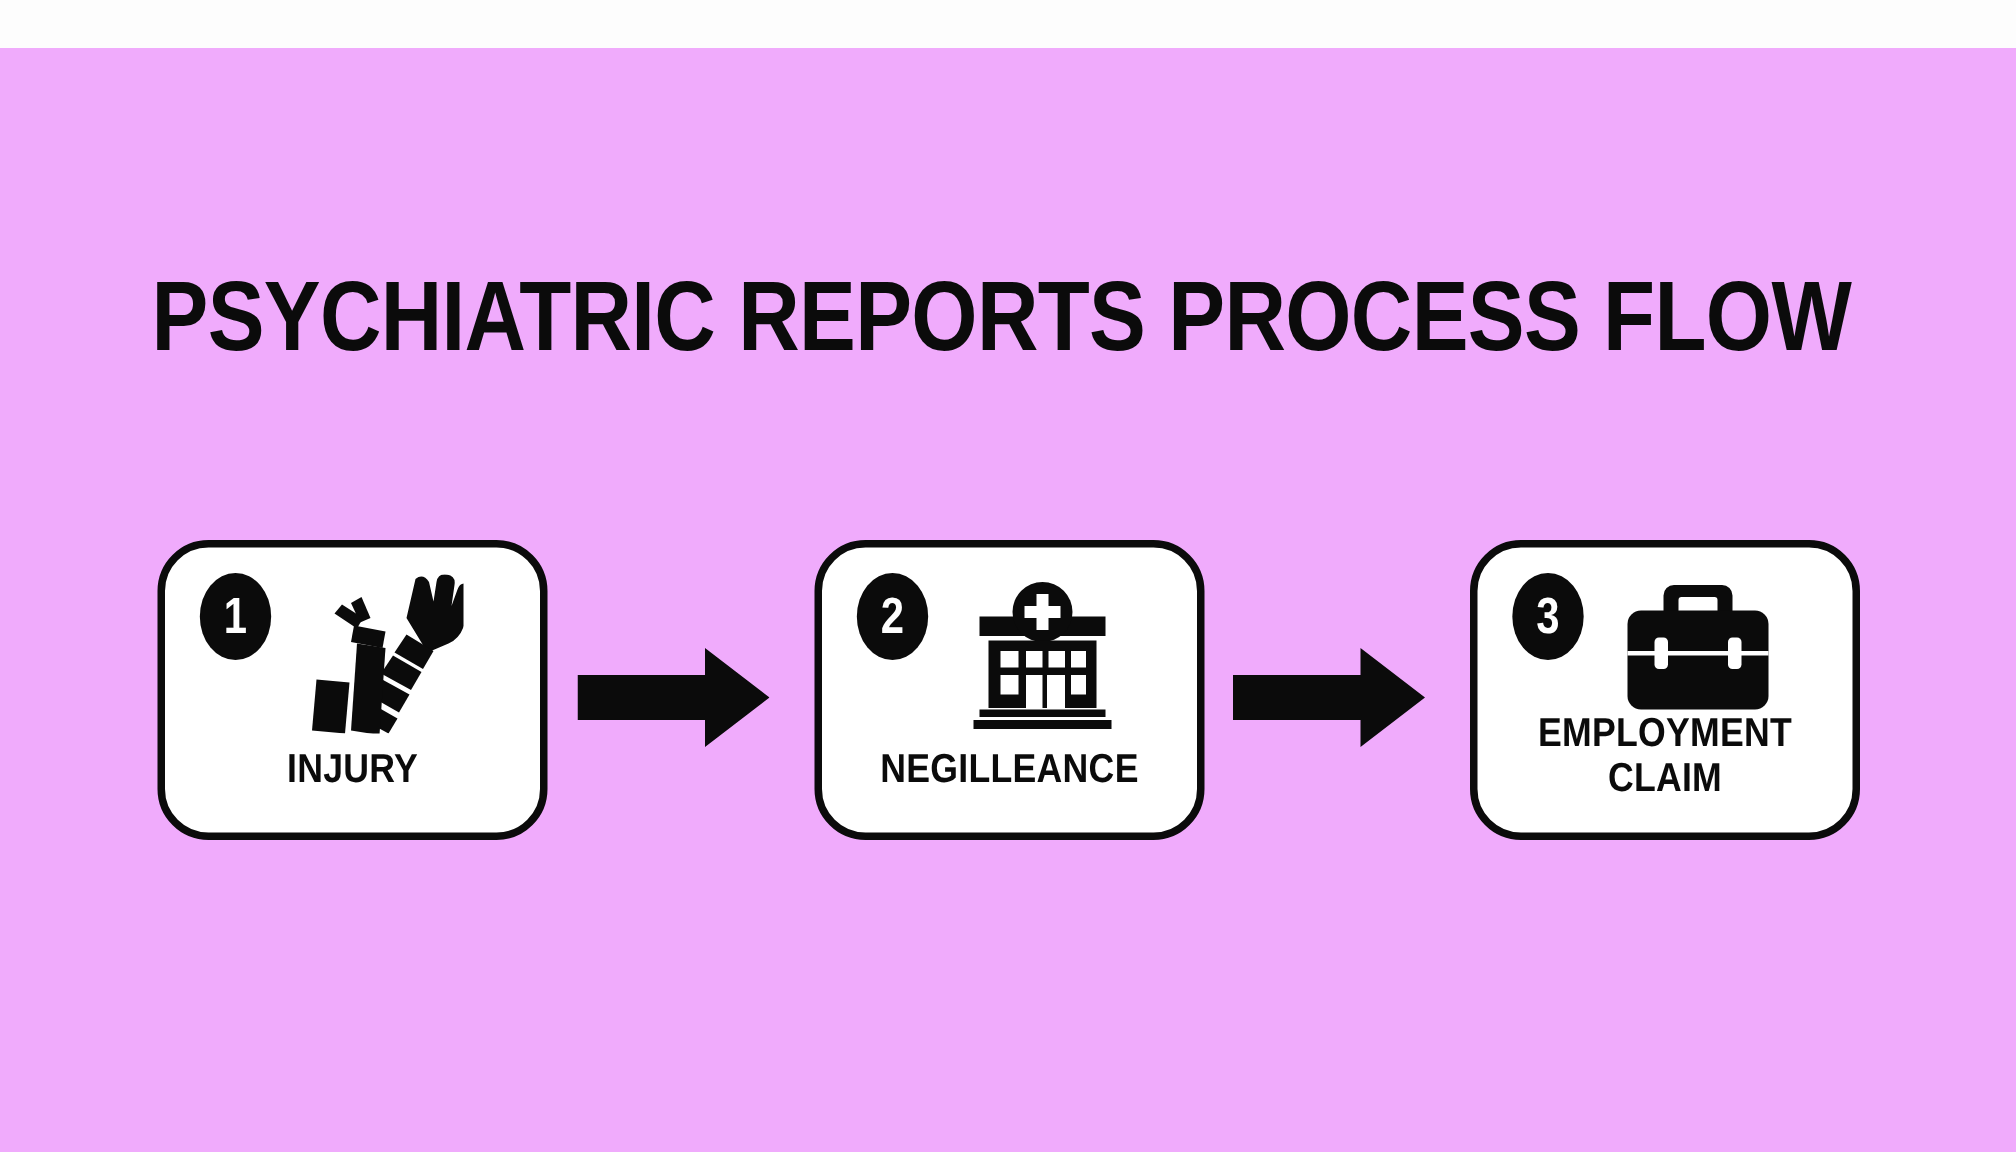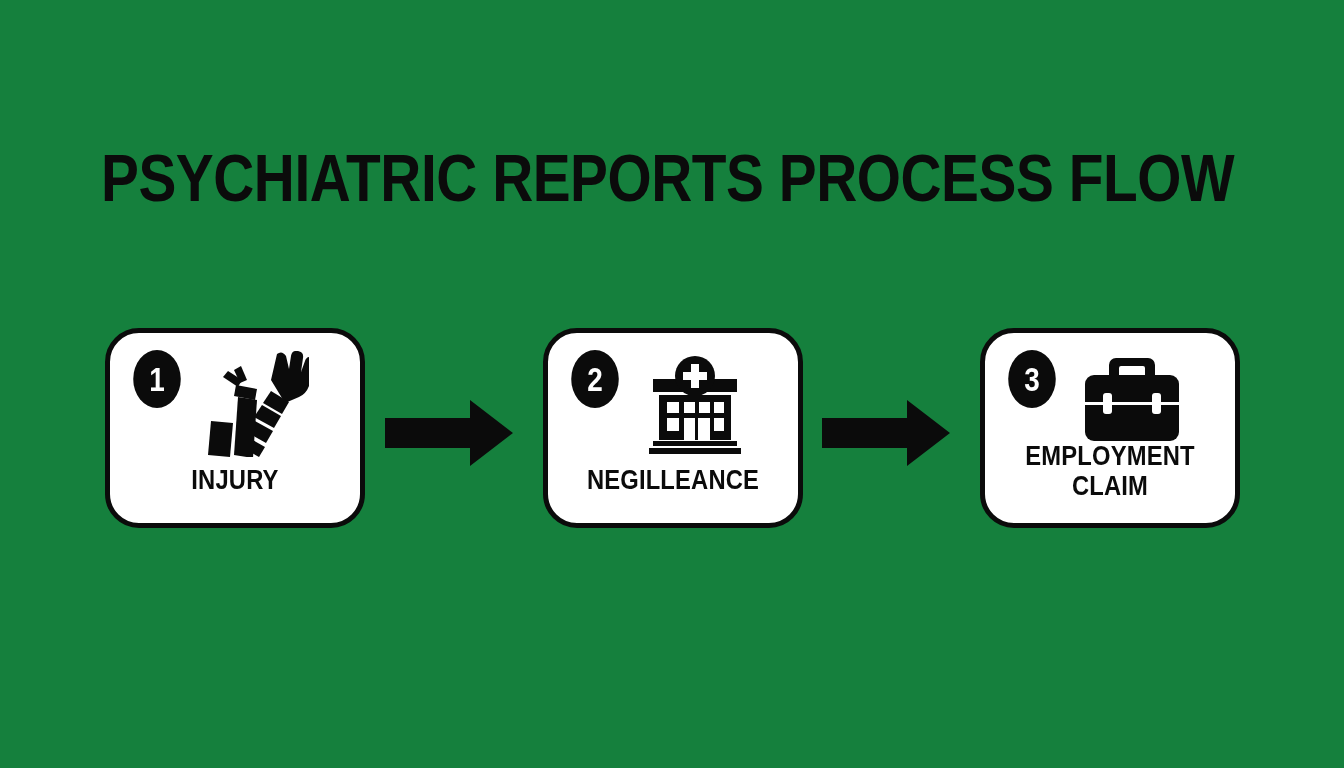--- a/index.html
+++ b/index.html
@@ -12,21 +12,22 @@
     height: 768px;
     background: #fdfdfd;
     font-family: "Liberation Sans", sans-serif;
     overflow: hidden;
     position: relative;
   }
 
   #stage {
     position: absolute;
     inset: 0;
-    background: #15803d;
+    background: #f0abfc;
+    margin-top: 32px;
   }
 
   
   #page-title {
     position: absolute;
     left: 101px;
     top: 143px;
     font-family: "Liberation Sans Narrow", "Liberation Sans", sans-serif;
     font-weight: bold;
     font-size: 66px;

